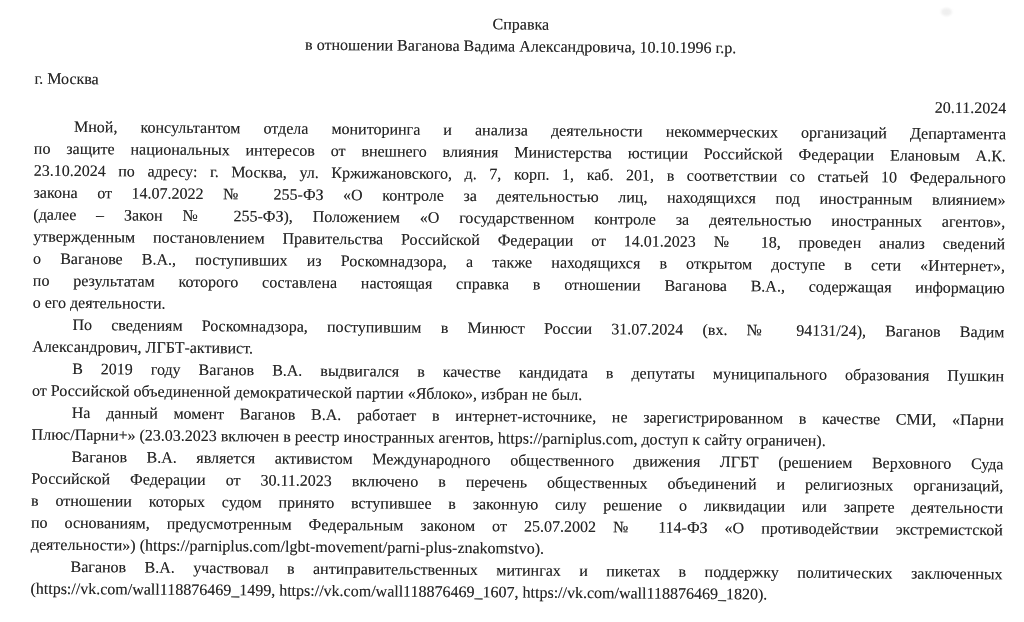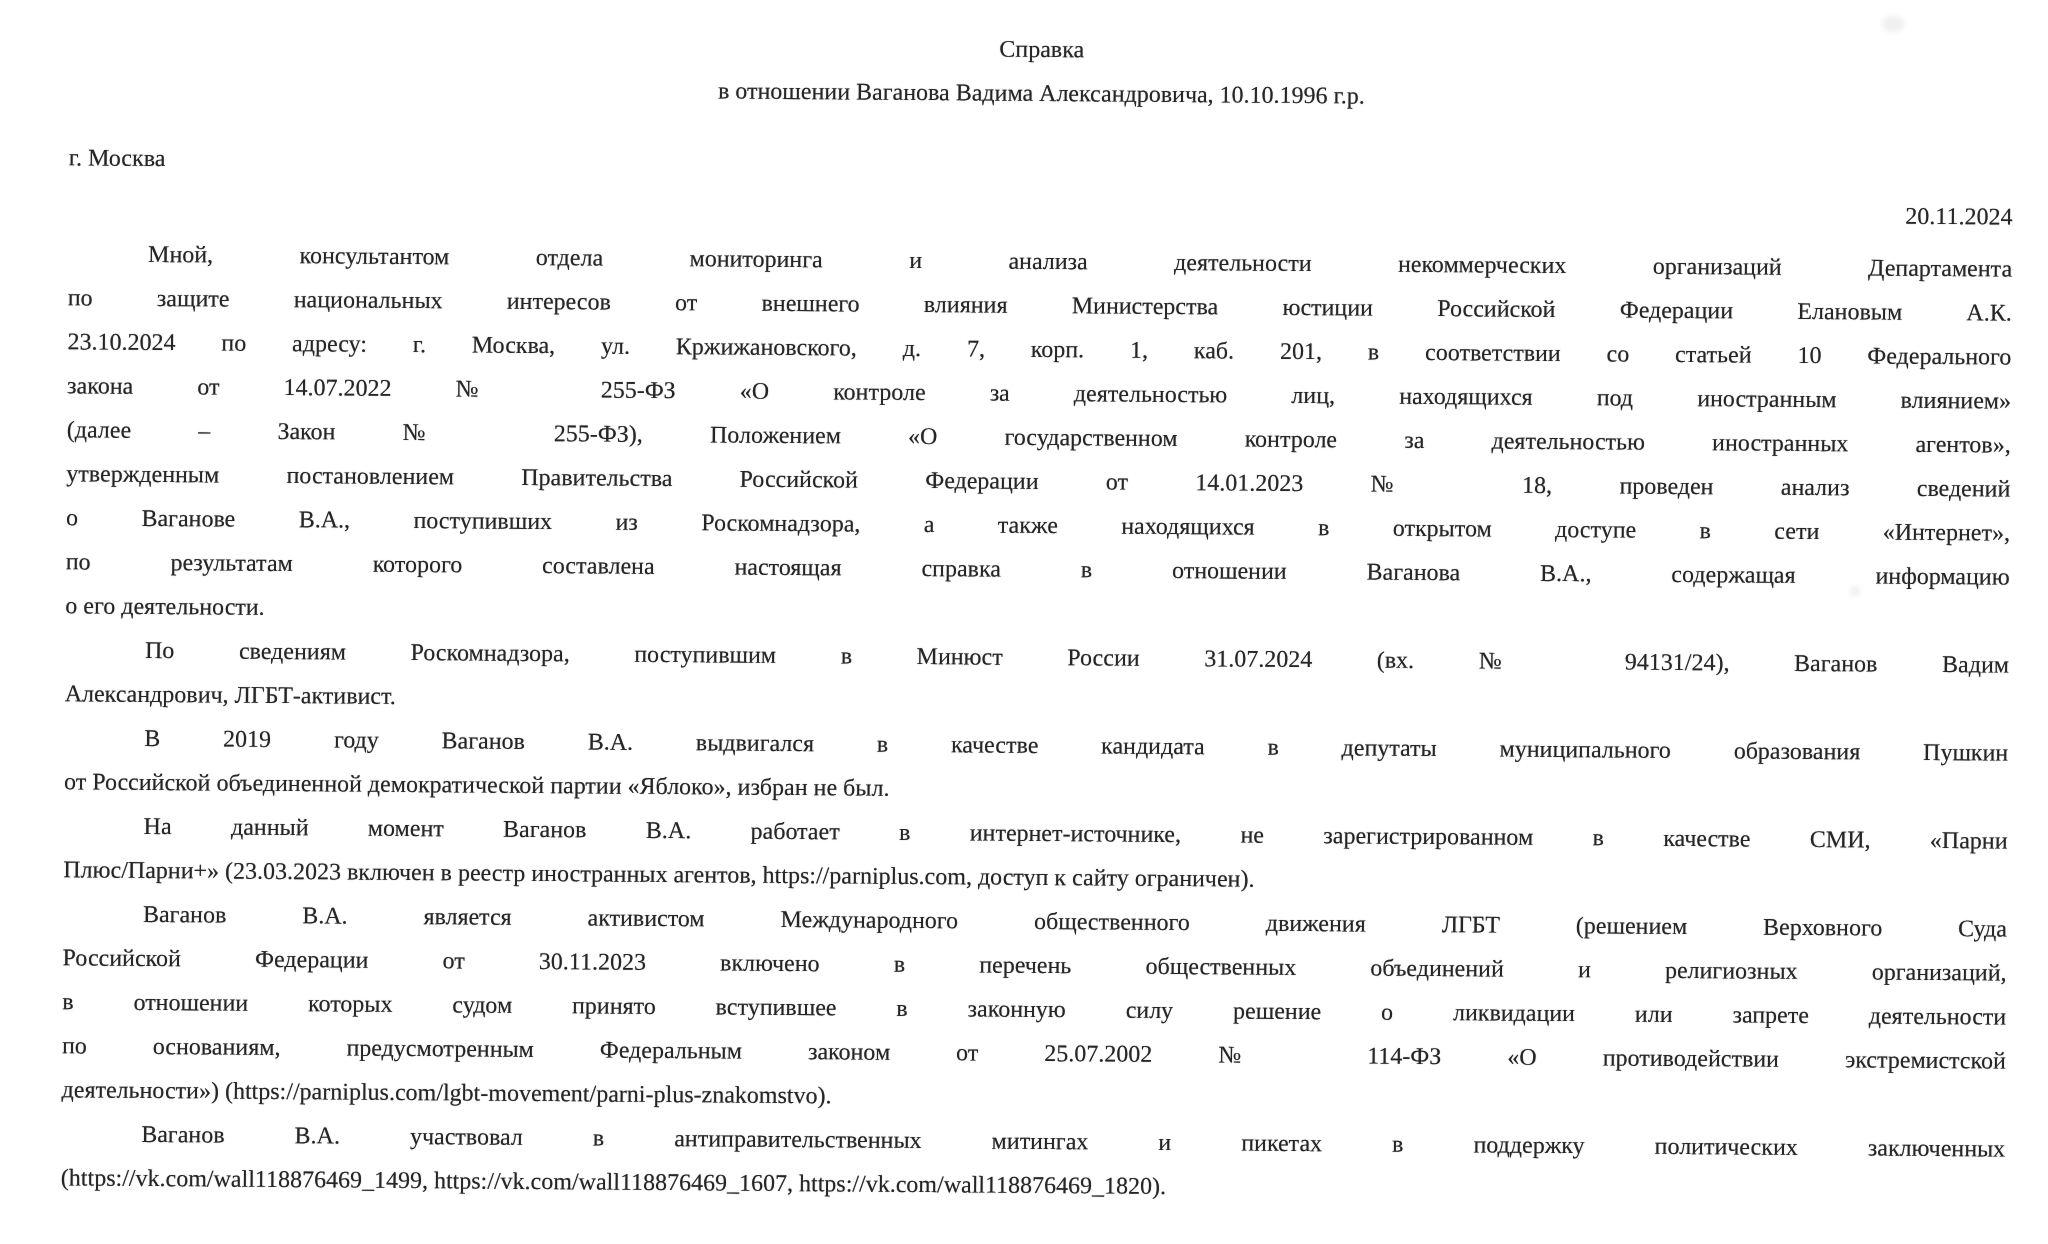--- a/index.html
+++ b/index.html
@@ -4,21 +4,21 @@
 <style>
   :root { --ink:#262626; --paper:#ffffff; }
   html,body { margin:0; padding:0; }
   body {
     width:1024px; height:622px; overflow:hidden;
     background:var(--paper);
     font-family:"Liberation Serif","DejaVu Serif",serif;
   }
   .sheet {
     position:relative; width:1024px; height:622px;
-    color:var(--ink); font-size:12px;
+    color:var(--ink); font-size:16px;
   }
   .content {
     position:absolute; left:35px; top:10px; width:972px;
     transform:rotate(0.45deg); transform-origin:40px 0;
     text-shadow:0 0 0.5px rgba(38,38,38,0.55);
   }
   .title-line { text-align:center; line-height:22px; }
   .city-line  { line-height:22px; margin-top:14px; text-align:left; }
   .date-line  { line-height:22px; text-align:right; }
   .doc-body   { margin-top:4px; }

